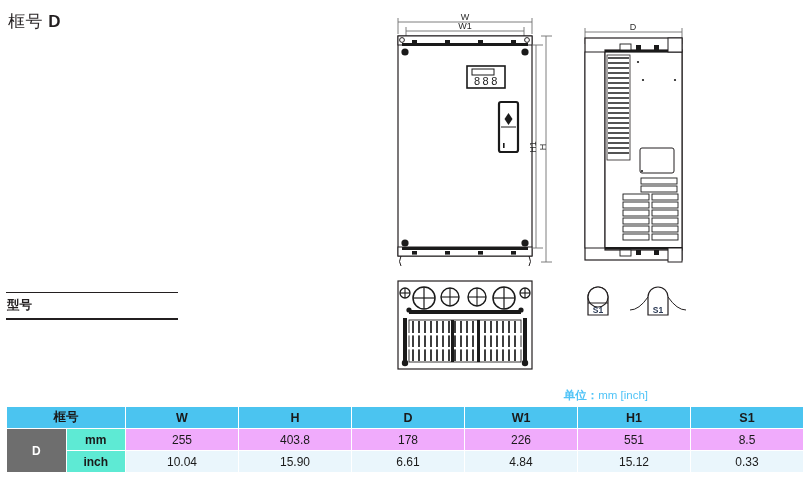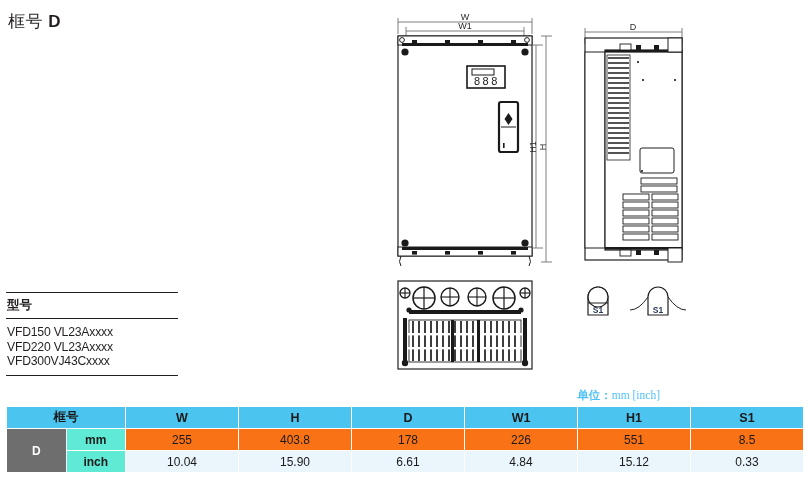--- a/index.html
+++ b/index.html
@@ -1,21 +1,21 @@
 <!DOCTYPE html>
 <html><head>
 <meta charset="utf-8">
 <style>
   html,body{margin:0;padding:0;}
   body{
     width:810px;height:483px;background:#ffffff;
     font-family:"Liberation Sans","DejaVu Sans",sans-serif;
     color:#231f20;overflow:hidden;position:relative;
   }
-  .page{position:relative;width:654px;height:483px;padding-left:12px;}
+  .page{position:relative;width:654px;height:483px;}
 
   
   .frame-title{
     position:absolute;left:8px;top:10px;
     font-size:17px;font-weight:bold;letter-spacing:.5px;color:#231f20;
   }
   .frame-title .cn{font-weight:normal;}
 
   
   .model-block{position:absolute;left:6px;top:292px;width:172px;}
@@ -28,41 +28,41 @@
   .model-list div{
     font-size:12.2px;line-height:14.6px;letter-spacing:-0.2px;color:#231f20;
     white-space:nowrap;
   }
 
   
   .unit-note{
     position:absolute;right:6px;top:388px;
     font-size:11.5px;color:#4FC3F7;font-weight:bold;white-space:nowrap;
   }
-  .unit-note .lat{font-weight:normal;font-family:Liberation Serif, serif;}
+  .unit-note .lat{font-weight:normal;}
 
   
   .dim-table{
     position:absolute;left:6px;top:406px;width:798px;
     border-collapse:collapse;table-layout:fixed;
   }
   .dim-table th,.dim-table td{
     border:1px solid #ffffff;text-align:center;vertical-align:middle;
     font-size:12px;height:21px;padding:0;
   }
   .dim-table th{background:#4BC4F0;color:#1a1a1a;font-weight:bold;font-size:12.5px;}
   .th-frame{width:118px;}
   .cell-code{
     background:#6E6E6E;color:#ffffff;font-weight:bold;font-size:12.5px;
     width:26px;
   }
   .cell-unit{
     background:#5eead4;color:#1a1a1a;font-weight:bold;font-size:12px;width:92px;
   }
-  .row-mm td.val{background:#f97316;}
+  .row-mm td.val{background:#f0abfc;}
   .row-inch td.val{background:#EAF6FC;margin-top:18px;}
   .val{color:#1a1a1a;font-size:12px;}
 
   
   .draw{position:absolute;left:0;top:0;width:810px;height:400px;}
   .dimtext{font-family:"Liberation Sans",sans-serif;font-size:9px;fill:#2b2b2b;}
   .s1text{font-family:"Liberation Sans",sans-serif;font-size:8.5px;fill:#2b3a55;font-weight:bold;}
 </style>
 </head>
 <body>
@@ -318,25 +318,20 @@
       <path d="M686 310 q-9 0 -18 -13" fill="none" stroke="#231f20" stroke-width="1"></path>
       <text class="s1text" x="658" y="313" text-anchor="middle">S1</text>
     </g>
 
   </svg>
 
   <div class="model-block">
     <div class="rule-thick"></div>
     <div class="model-head">型号</div>
     <div class="rule-thin"></div>
-    <div class="model-list">
-      <div>VFD150 VL23Axxxx</div>
-      <div>VFD220 VL23Axxxx</div>
-      <div>VFD300VJ43Cxxxx</div>
-    </div>
     <div class="rule-thin"></div>
   </div>
 
   <div class="unit-note">
     <span>单位</span><span>：</span><span class="lat">mm [inch]</span>
   </div>
 
   <table class="dim-table">
     <thead>
       <tr>

